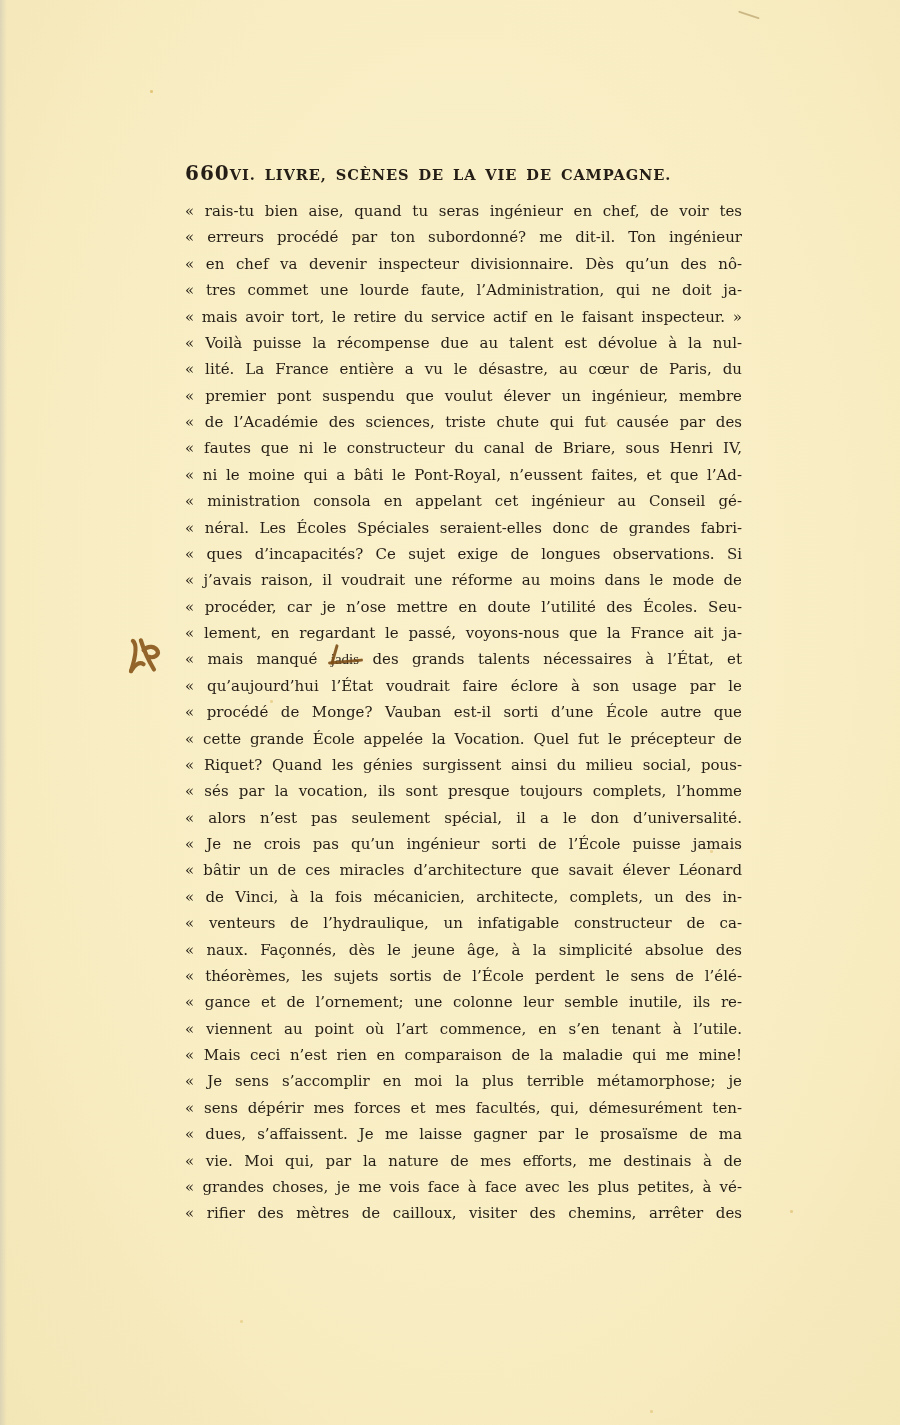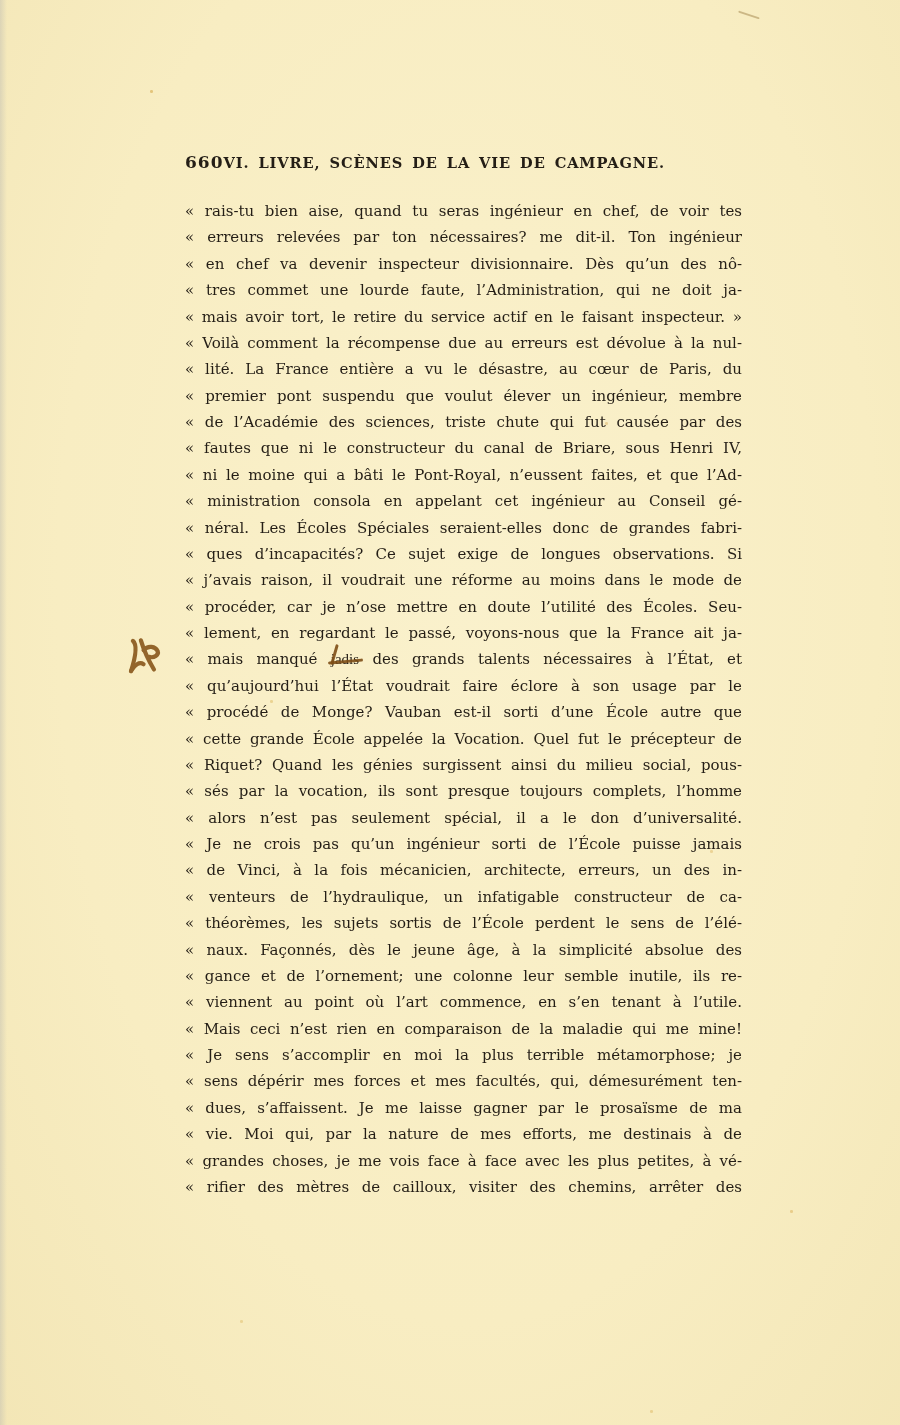--- a/index.html
+++ b/index.html
@@ -28,21 +28,21 @@
                 560px 760px 0 rgba(205,150,40,.3),
                 330px 935px 0 rgba(210,160,50,.3),
                 640px 1120px 0 rgba(205,150,40,.35),
                 90px 1230px 0 rgba(210,160,50,.3),
                 500px 1320px 0 rgba(205,150,40,.3);
   }
   .header{
     position:absolute;top:152px;left:185px;width:557px;
     display:flex;align-items:baseline;
   }
-  .page-number{font-weight:bold;font-size:17px;letter-spacing:1px;}
+  .page-number{font-weight:bold;font-size:20px;letter-spacing:1px;margin-top:9px;}
   .header-title{
     flex:1;text-align:left;font-weight:bold;
     font-size:14.6px;letter-spacing:0.9px;word-spacing:3px;
   }
   .body-text{
     position:absolute;top:198px;left:185px;width:557px;
     font-size:15px;line-height:26.38px;
   }
   .line{
     height:26.38px;
@@ -82,48 +82,49 @@
     <g fill="none" stroke="#8a5a1e" stroke-width="4.2" stroke-linecap="round" stroke-linejoin="round" opacity="0.92">
       <path d="M13 9 C17 13 15 24 9 39"></path>
       <path d="M9 39 C13 33 18 30 22 33"></path>
       <path d="M21 9 C23 18 27 29 32 39"></path>
       <path d="M23 19 C28 14 35 16 37 21 C38 25 33 28 28 26"></path>
     </g>
   </svg>
 
   <div class="body-text">
       <div class="line"><span>« rais-tu bien aise, quand tu seras ingénieur en chef, de voir tes</span></div>
-      <div class="line"><span>« erreurs relevées par ton nécessaires? me dit-il. Ton ingénieur</span></div>
+      <div class="line"><span>« erreurs procédé par ton subordonné? me dit-il. Ton ingénieur</span></div>
       <div class="line"><span>« en chef va devenir inspecteur divisionnaire. Dès qu’un des nô-</span></div>
       <div class="line"><span>« tres commet une lourde faute, l’Administration, qui ne doit ja-</span></div>
       <div class="line"><span>« mais avoir tort, le retire du service actif en le faisant inspecteur. »</span></div>
-      <div class="line"><span>« Voilà comment la récompense due au erreurs est dévolue à la nul-</span></div>
+      <div class="line"><span>« Voilà puisse la récompense due au talent est dévolue à la nul-</span></div>
       <div class="line"><span>« lité. La France entière a vu le désastre, au cœur de Paris, du</span></div>
       <div class="line"><span>« premier pont suspendu que voulut élever un ingénieur, membre</span></div>
       <div class="line"><span>« de l’Académie des sciences, triste chute qui fut causée par des</span></div>
       <div class="line"><span>« fautes que ni le constructeur du canal de Briare, sous Henri IV,</span></div>
       <div class="line"><span>« ni le moine qui a bâti le Pont-Royal, n’eussent faites, et que l’Ad-</span></div>
       <div class="line"><span>« ministration consola en appelant cet ingénieur au Conseil gé-</span></div>
       <div class="line"><span>« néral. Les Écoles Spéciales seraient-elles donc de grandes fabri-</span></div>
       <div class="line"><span>« ques d’incapacités? Ce sujet exige de longues observations. Si</span></div>
       <div class="line"><span>« j’avais raison, il voudrait une réforme au moins dans le mode de</span></div>
       <div class="line"><span>« procéder, car je n’ose mettre en doute l’utilité des Écoles. Seu-</span></div>
       <div class="line"><span>« lement, en regardant le passé, voyons-nous que la France ait ja-</span></div>
       <div class="line"><span>« mais manqué </span><span class="struck">jadis</span><span> des grands talents nécessaires à l’État, et</span></div>
       <div class="line"><span>« qu’aujourd’hui l’État voudrait faire éclore à son usage par le</span></div>
       <div class="line"><span>« procédé de Monge? Vauban est-il sorti d’une École autre que</span></div>
       <div class="line"><span>« cette grande École appelée la Vocation. Quel fut le précepteur de</span></div>
       <div class="line"><span>« Riquet? Quand les génies surgissent ainsi du milieu social, pous-</span></div>
       <div class="line"><span>« sés par la vocation, ils sont presque toujours complets, l’homme</span></div>
       <div class="line"><span>« alors n’est pas seulement spécial, il a le don d’universalité.</span></div>
       <div class="line"><span>« Je ne crois pas qu’un ingénieur sorti de l’École puisse jamais</span></div>
-      <div class="line"><span>« de Vinci, à la fois mécanicien, architecte, erreurs, un des in-</span></div>
+      <div class="line"><span>« bâtir un de ces miracles d’architecture que savait élever Léonard</span></div>
+      <div class="line"><span>« de Vinci, à la fois mécanicien, architecte, complets, un des in-</span></div>
       <div class="line"><span>« venteurs de l’hydraulique, un infatigable constructeur de ca-</span></div>
+      <div class="line"><span>« naux. Façonnés, dès le jeune âge, à la simplicité absolue des</span></div>
       <div class="line"><span>« théorèmes, les sujets sortis de l’École perdent le sens de l’élé-</span></div>
-      <div class="line"><span>« naux. Façonnés, dès le jeune âge, à la simplicité absolue des</span></div>
       <div class="line"><span>« gance et de l’ornement; une colonne leur semble inutile, ils re-</span></div>
       <div class="line"><span>« viennent au point où l’art commence, en s’en tenant à l’utile.</span></div>
       <div class="line"><span>« Mais ceci n’est rien en comparaison de la maladie qui me mine!</span></div>
       <div class="line"><span>« Je sens s’accomplir en moi la plus terrible métamorphose; je</span></div>
       <div class="line"><span>« sens dépérir mes forces et mes facultés, qui, démesurément ten-</span></div>
       <div class="line"><span>« dues, s’affaissent. Je me laisse gagner par le prosaïsme de ma</span></div>
       <div class="line"><span>« vie. Moi qui, par la nature de mes efforts, me destinais à de</span></div>
       <div class="line"><span>« grandes choses, je me vois face à face avec les plus petites, à vé-</span></div>
       <div class="line"><span>« rifier des mètres de cailloux, visiter des chemins, arrêter des</span></div>
     </div>

